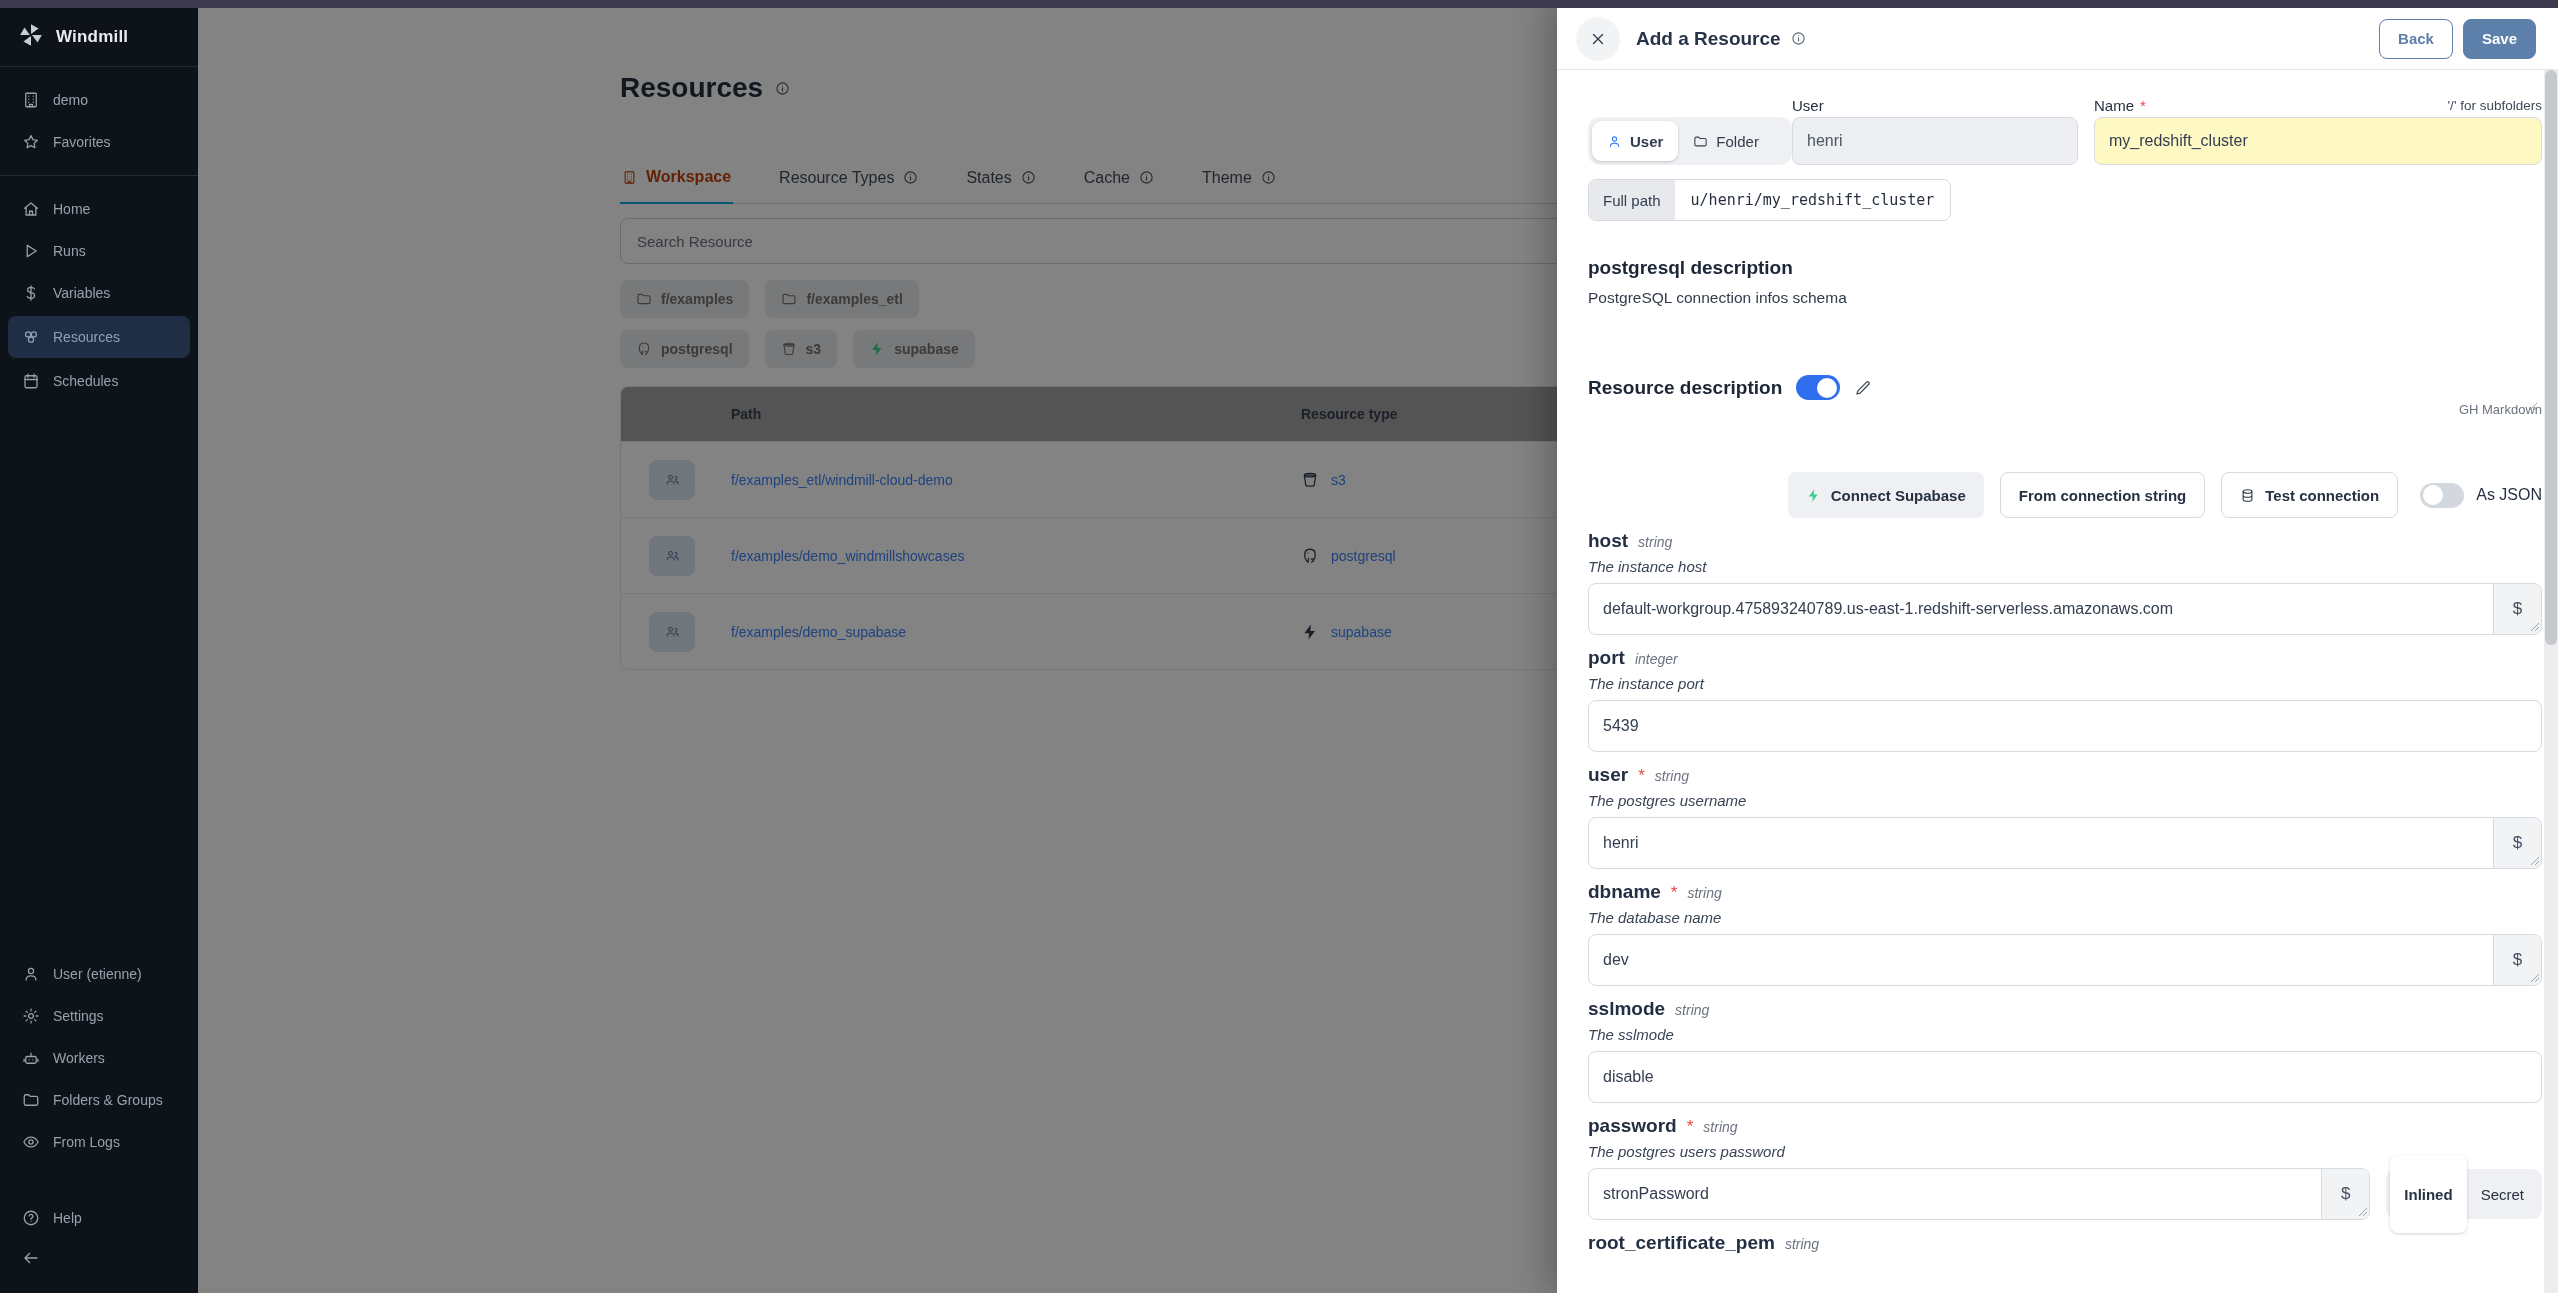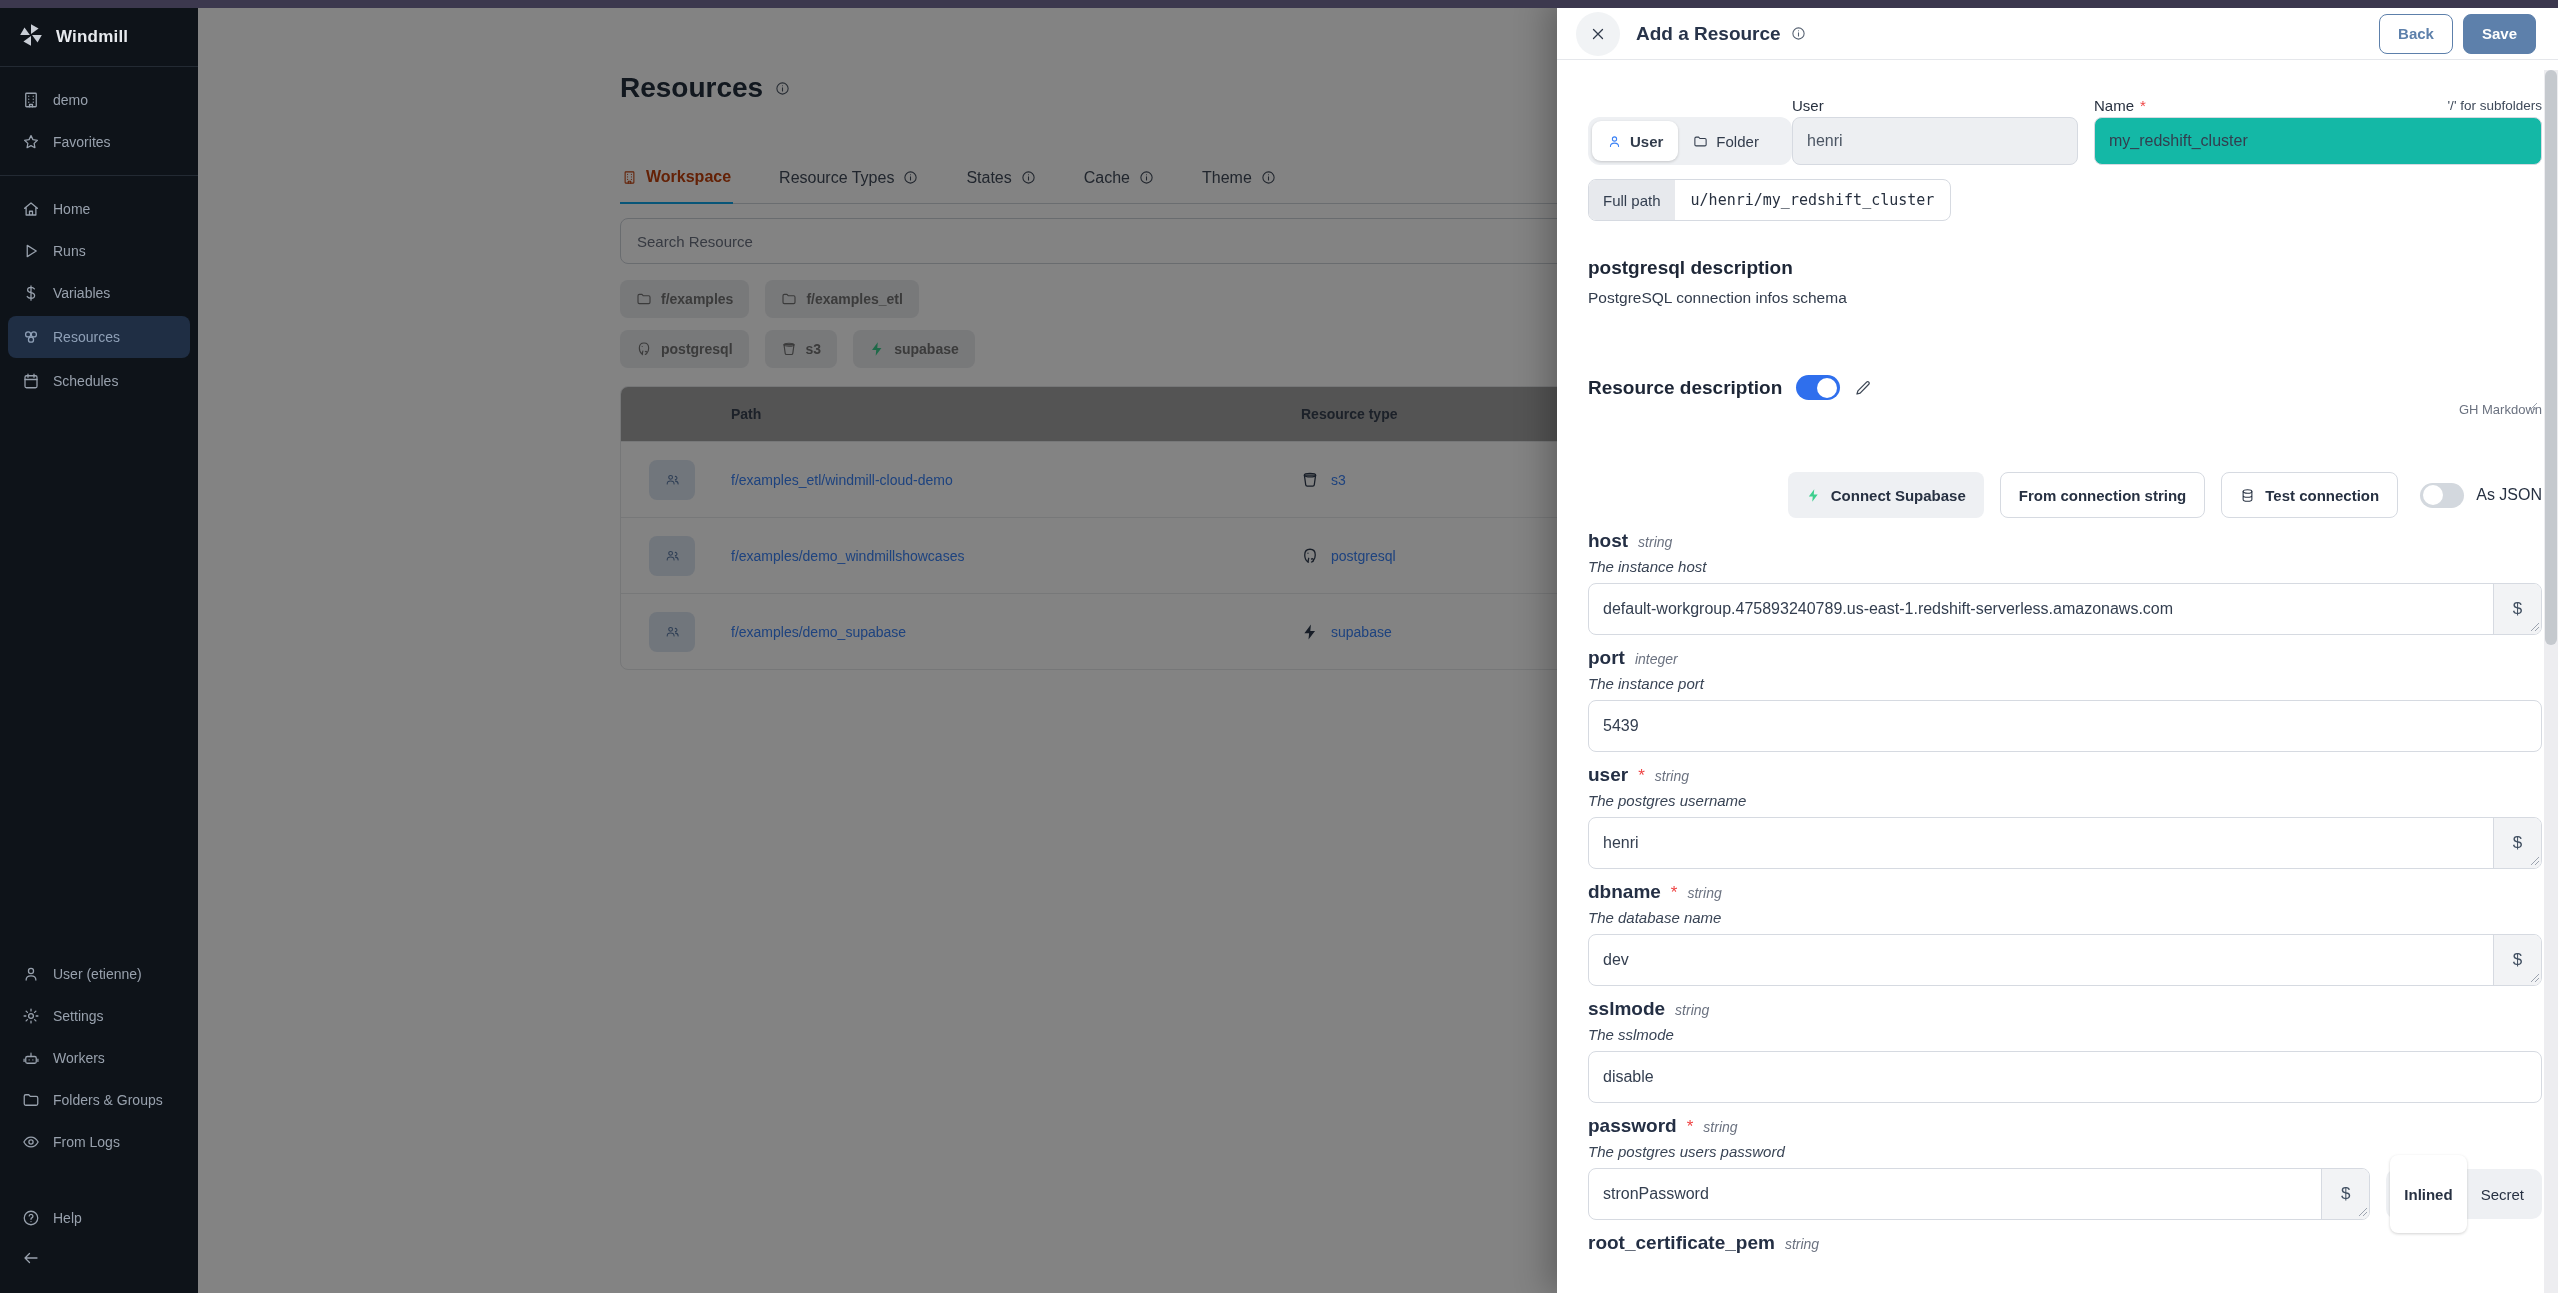--- a/index.html
+++ b/index.html
@@ -59,21 +59,21 @@
   .badge{width:46px;height:40px;border-radius:8px;background:#dde6f2;display:flex;align-items:center;justify-content:center;color:#5b7aa5;}
   .tlink{color:var(--link);cursor:pointer;}
   .rticon{color:#2f3b4e;}
 
   
   .overlay{position:absolute;left:198px;top:0;width:2360px;height:1293px;background:rgba(0,0,0,.485);z-index:30;}
 
   
   .drawer{position:absolute;left:1557px;top:0;width:1001px;height:1293px;background:#fff;z-index:40;
     box-shadow:-10px 0 30px rgba(0,0,0,.25);}
-  .d-head{position:absolute;left:0;top:8px;width:100%;height:52px;display:flex;align-items:center;
+  .d-head{position:absolute;left:0;top:8px;width:100%;height:62px;display:flex;align-items:center;
     padding:0 22px 0 19px;box-sizing:border-box;border-bottom:1px solid #e5e7eb;background:#fff;}
   .close-btn{width:44px;height:44px;border-radius:50%;background:#f1f3f5;display:flex;align-items:center;justify-content:center;
     color:#303a4b;cursor:pointer;border:none;}
   .d-title{margin-left:16px;font-size:19px;font-weight:bold;color:#28344a;display:flex;align-items:center;gap:10px;}
   .d-title .info{color:#556070;}
   .d-actions{margin-left:auto;display:flex;gap:10px;}
   .btn{font-family:inherit;font-size:15px;font-weight:bold;border-radius:8px;height:40px;padding:0 18px;cursor:pointer;}
   .btn.outline{background:#fff;color:var(--steel);border:1.5px solid var(--steel);}
   .btn.fill{background:var(--steel);color:#fff;border:1.5px solid var(--steel);}
 
@@ -81,21 +81,21 @@
   .row1{display:flex;margin-top:24px;}
   .fcol{display:flex;flex-direction:column;}
   .flabel{font-size:15px;color:#27303f;height:20px;display:flex;align-items:center;gap:2px;}
   .flabel .req{color:var(--red);margin-left:4px;}
   .hint{font-size:13.5px;color:#3f4a5a;}
   .seg-group{margin-top:22px;display:inline-flex;align-items:center;background:var(--graybg);border-radius:12px;padding:4px;height:48px;box-sizing:border-box;}
   .seg{display:inline-flex;align-items:center;gap:8px;padding:0 15px;height:40px;border-radius:9px;font-size:15px;color:#323c4c;cursor:pointer;}
   .seg.active{background:#fff;box-shadow:0 1px 3px rgba(0,0,0,.18);font-weight:bold;}
   .seg .person-blue{color:var(--blue);}
   .tinput{box-sizing:border-box;height:48px;margin-top:2px;border:1px solid var(--border);border-radius:8px;
-    padding:0 14px;font-size:16px;color:#333e4f;font-family:inherit;background:#14b8a6;}
+    padding:0 14px;font-size:16px;color:#333e4f;font-family:inherit;background:#fef9c3;}
   .tinput.disabled{background:#edeff2;color:#4b5563;}
   .fullpath{margin-top:14px;display:inline-flex;align-items:stretch;border:1px solid var(--border);border-radius:8px;overflow:hidden;height:40px;}
   .fp-label{display:flex;align-items:center;padding:0 14px;background:#e7e9ed;font-size:15px;color:#333e4f;}
   .fp-value{display:flex;align-items:center;padding:0 16px;font-family:"DejaVu Sans Mono","Liberation Mono",monospace;font-size:15px;color:#27303f;}
 
   .sec-h{font-size:19px;font-weight:bold;color:#1d2636;}
   .pg-h{margin-top:36px;}
   .pg-body{margin-top:10px;font-size:15.5px;color:#323c4c;}
   .rd-row{margin-top:68px;display:flex;align-items:center;gap:14px;}
   .switch{width:44px;height:25px;border-radius:13px;position:relative;cursor:pointer;flex:0 0 auto;}

